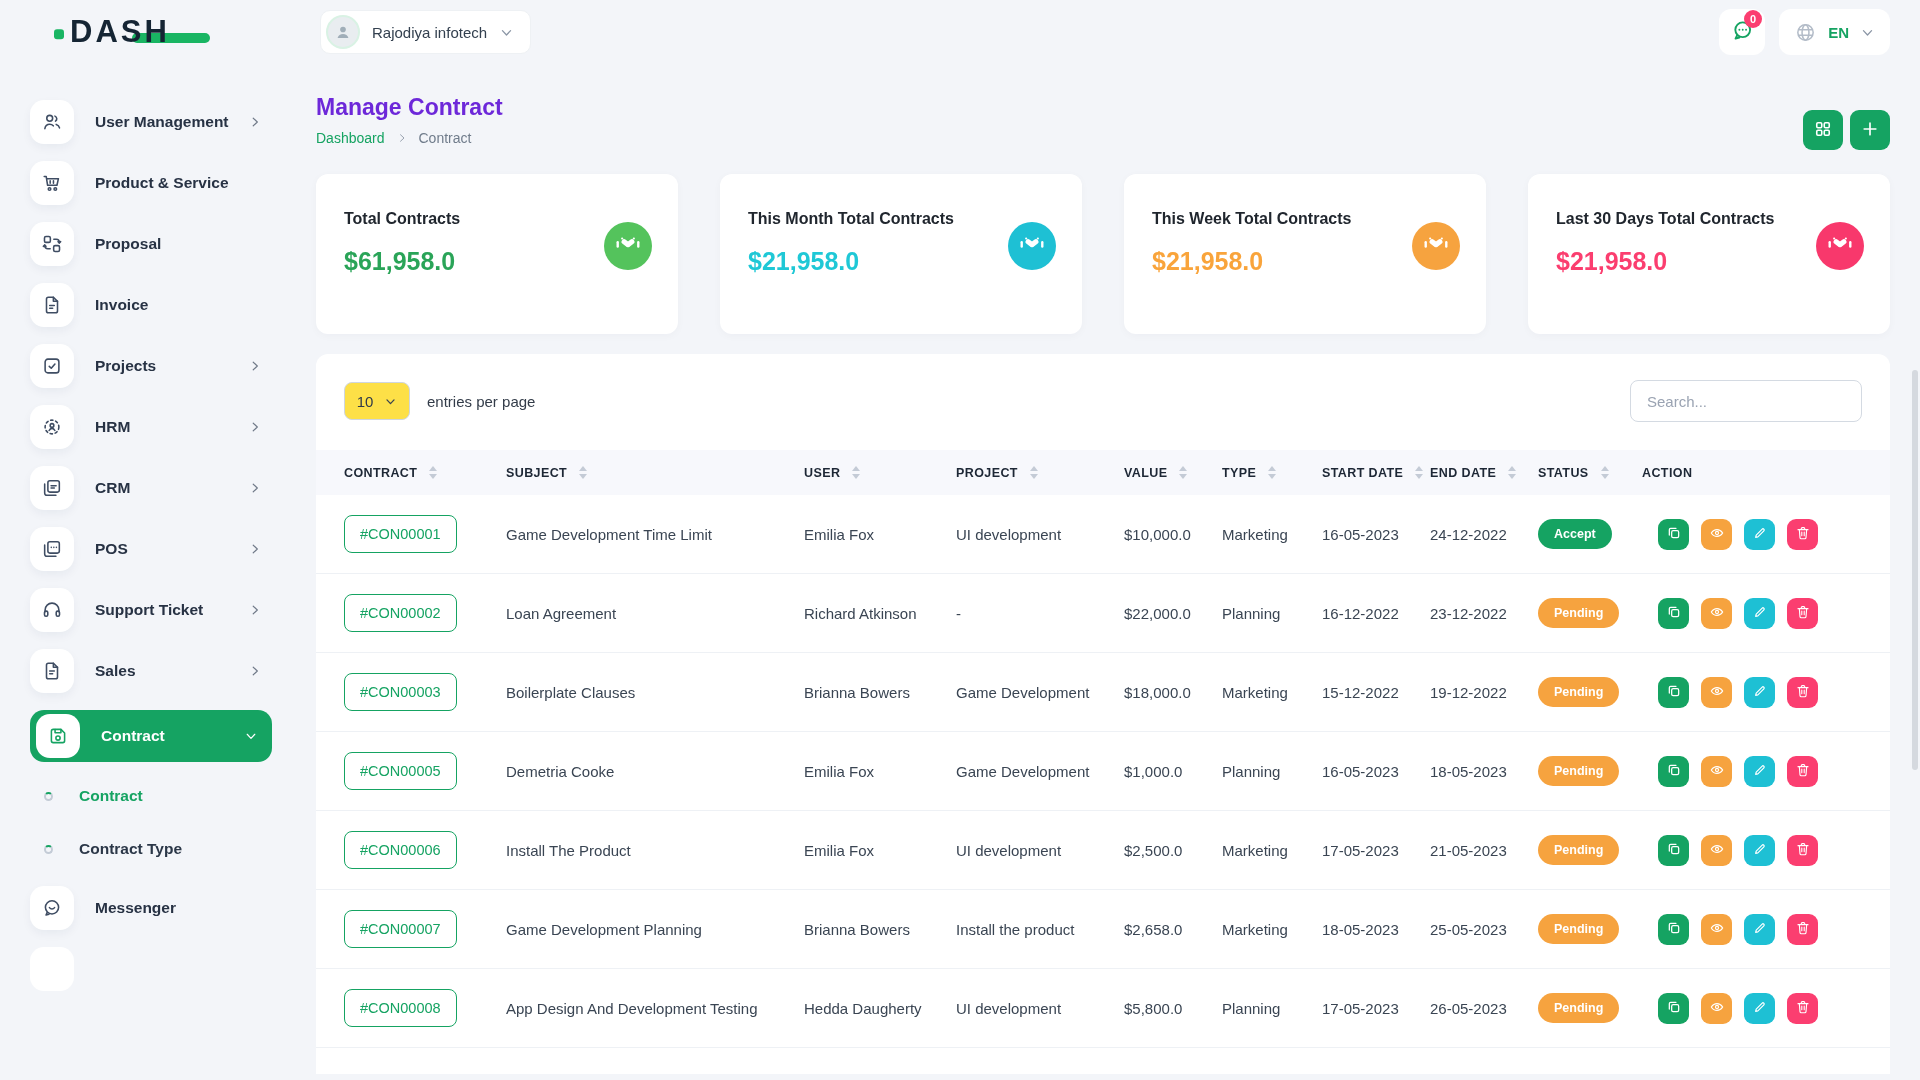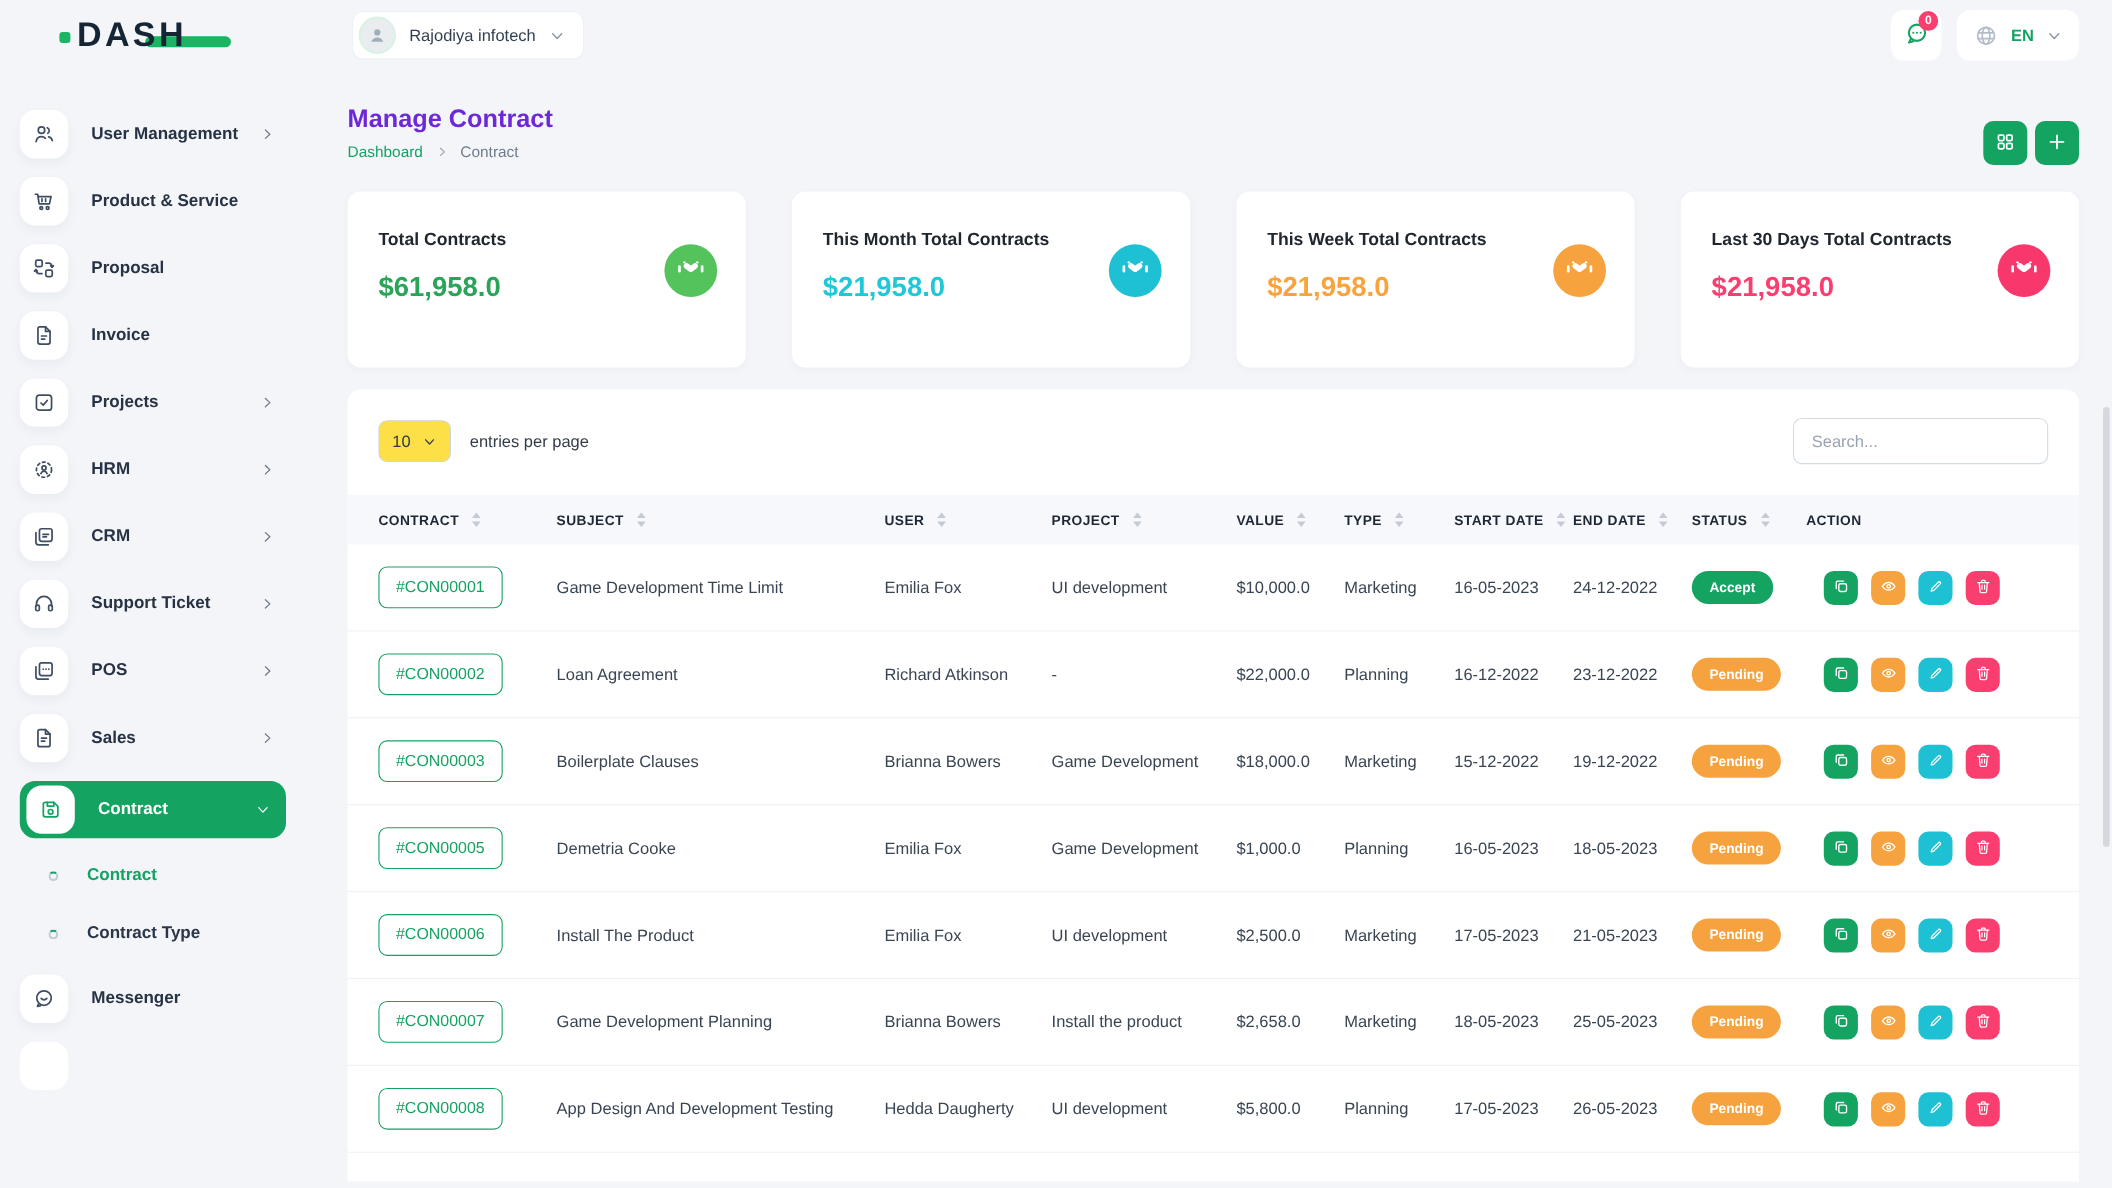--- a/index.html
+++ b/index.html
@@ -30,21 +30,21 @@
   .icon-btn { width:46px; height:46px; background:#fff; border:none; border-radius:12px; display:flex; align-items:center; justify-content:center; position:relative; cursor:pointer; }
   .icon-btn svg { width:25px; height:25px; color:#15a362; }
   .msg-badge { position:absolute; top:1px; right:3px; min-width:18px; height:18px; border-radius:9px; background:#fb3e70; color:#fff; font-size:11px; font-weight:700; display:flex; align-items:center; justify-content:center; padding:0 4px; }
   .lang-pill { height:46px; background:#fff; border-radius:12px; display:flex; align-items:center; gap:11px; padding:0 15px; cursor:pointer; }
   .lang-pill .globe { color:#b3bcc8; display:flex; }
   .lang-pill .globe svg { width:23px; height:23px; }
   .lang-code { color:#15a362; font-weight:700; font-size:15px; }
 
   
   .sidebar { padding:36px 0 0 18px; overflow:hidden; }
-  .side-item { display:flex; align-items:center; width:242px; margin-bottom:17px; cursor:pointer; }
+  .side-item { display:flex; align-items:center; width:242px; margin-bottom:17px; cursor:pointer;margin-left:12px; }
   .icon-tile { width:44px; height:44px; background:#fff; border-radius:14px; display:flex; align-items:center; justify-content:center; color:#3f4d63; box-shadow:0 4px 10px rgba(25,45,70,0.05); flex:none; }
   .icon-tile svg { width:22px; height:22px; }
   .side-label { margin-left:21px; font-size:15.5px; font-weight:600; color:#273244; }
   .side-chev { margin-left:auto; margin-right:10px; color:#707a89; display:flex; }
   .side-chev svg { width:14px; height:14px; }
   .side-item.active { background:#15a362; border-radius:14px; height:52px; padding:0 14px 0 6px; margin-bottom:0; }
   .side-item.active .icon-tile { color:#15a362; box-shadow:none; }
   .side-item.active .side-label { color:#fff; }
   .side-item.active .side-chev { color:#fff; margin-right:0; }
   .side-sub { padding:14px 0 0 26px; margin-bottom:17px; }
@@ -268,44 +268,44 @@
           <span class="side-chev">
             <svg viewBox="0 0 24 24">
               <path d="M9 5.5l7 6.5-7 6.5" fill="none" stroke="currentColor" stroke-linecap="round" stroke-linejoin="round" stroke-width="2"></path>
             </svg>
           </span>
         </div>
         <div class="side-item">
           <span class="icon-tile">
             <svg viewBox="0 0 24 24">
               <g fill="none" stroke="currentColor" stroke-linecap="round" stroke-linejoin="round" stroke-width="1.7">
+                <rect x="7.5" y="4" width="12.5" height="12.5" rx="2.2"></rect>
+                <path d="M4 7.8v9.7A2.5 2.5 0 0 0 6.5 20h9.8"></path>
+                <path d="M11.2 10.2h.02M14 10.2h.02M16.8 10.2h.02"></path>
+              </g>
+            </svg>
+          </span>
+          <span class="side-label">POS</span>
+          <span class="side-chev">
+            <svg viewBox="0 0 24 24">
+              <path d="M9 5.5l7 6.5-7 6.5" fill="none" stroke="currentColor" stroke-linecap="round" stroke-linejoin="round" stroke-width="2"></path>
+            </svg>
+          </span>
+        </div>
+        <div class="side-item">
+          <span class="icon-tile">
+            <svg viewBox="0 0 24 24">
+              <g fill="none" stroke="currentColor" stroke-linecap="round" stroke-linejoin="round" stroke-width="1.7">
                 <path d="M4.5 14v-2a7.5 7.5 0 0 1 15 0v2"></path>
                 <rect x="3.8" y="13.2" width="3.6" height="5.6" rx="1.6"></rect>
                 <rect x="16.6" y="13.2" width="3.6" height="5.6" rx="1.6"></rect>
               </g>
             </svg>
           </span>
           <span class="side-label">Support Ticket</span>
-          <span class="side-chev">
-            <svg viewBox="0 0 24 24">
-              <path d="M9 5.5l7 6.5-7 6.5" fill="none" stroke="currentColor" stroke-linecap="round" stroke-linejoin="round" stroke-width="2"></path>
-            </svg>
-          </span>
-        </div>
-        <div class="side-item">
-          <span class="icon-tile">
-            <svg viewBox="0 0 24 24">
-              <g fill="none" stroke="currentColor" stroke-linecap="round" stroke-linejoin="round" stroke-width="1.7">
-                <rect x="7.5" y="4" width="12.5" height="12.5" rx="2.2"></rect>
-                <path d="M4 7.8v9.7A2.5 2.5 0 0 0 6.5 20h9.8"></path>
-                <path d="M11.2 10.2h.02M14 10.2h.02M16.8 10.2h.02"></path>
-              </g>
-            </svg>
-          </span>
-          <span class="side-label">POS</span>
           <span class="side-chev">
             <svg viewBox="0 0 24 24">
               <path d="M9 5.5l7 6.5-7 6.5" fill="none" stroke="currentColor" stroke-linecap="round" stroke-linejoin="round" stroke-width="2"></path>
             </svg>
           </span>
         </div>
         <div class="side-item">
           <span class="icon-tile">
             <svg viewBox="0 0 24 24">
               <g fill="none" stroke="currentColor" stroke-linecap="round" stroke-linejoin="round" stroke-width="1.7">

